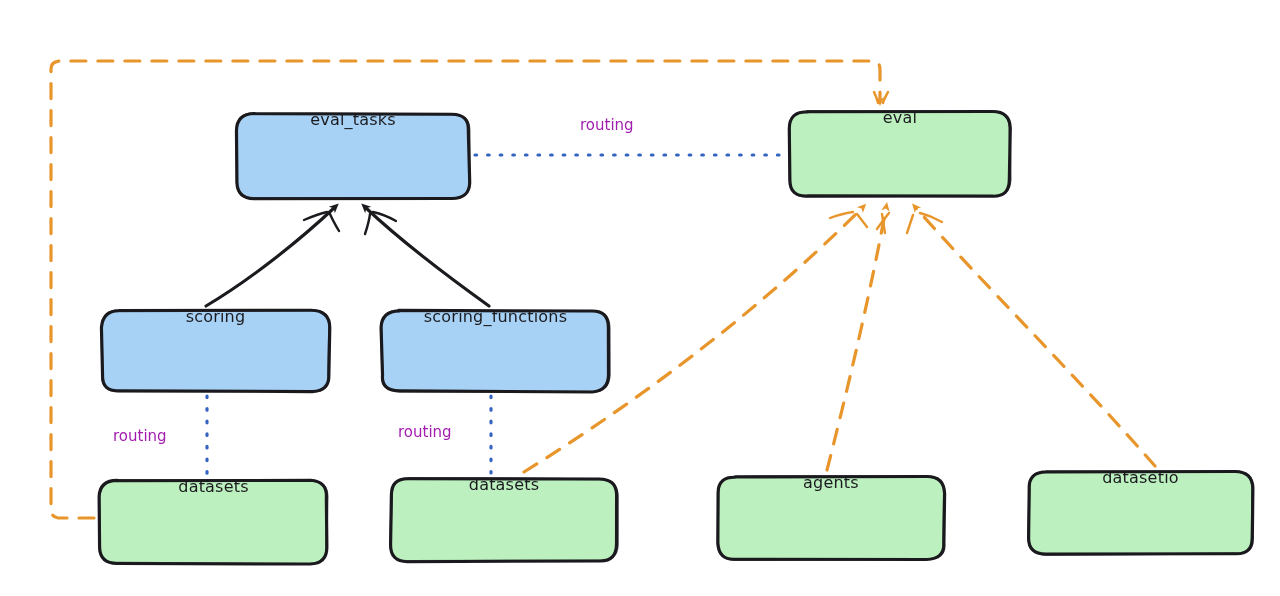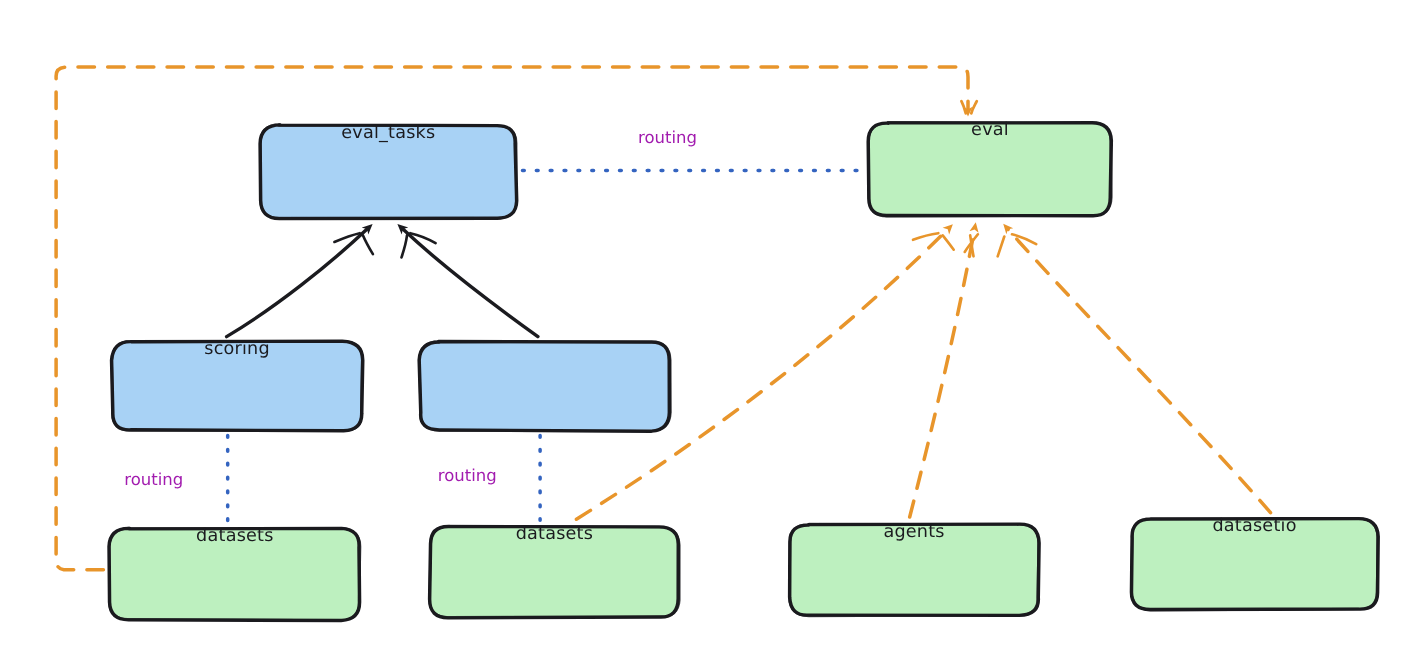--- a/index.html
+++ b/index.html
@@ -151,20 +151,21 @@
       </svg>
     <span class="node-label">scoring</span>
   </div>
 
   <div class="node" style="left: 378px; top: 307px; width: 235px; height: 88px;">
     <svg class="node-shape" viewBox="-4 -4 243 96" preserveAspectRatio="none">
         <path d="M 18.669338563100137 0.47722136488340194 L 217.29516075102882 0.1493912894375857 Q 234.24762902949246 -0.24315072016460904 234.81439771947873 17.572434842249656 L 234.8757137345679 70.37269118655692 Q 235.45997213648835 87.66008744855966 217.8326050240055 87.21857424554184 L 17.818303755144033 88.20247256515775 Q -0.0434254972565158 87.35869598765431 -0.8093728566529492 69.98230624142661 L 0.6895974794238684 18.20540209190672 Q 0.004102794924554198 -0.5806584362139917 18.555130744170096 0.7302974965706447 Z" fill="#a8d2f5" stroke="none"></path>
         <path d="M 17.32712705761317 -0.33199116941015083 L 216.70937928669412 0.295991512345679 Q 234.37630229766805 -0.2530834190672154 234.23036522633745 18.6862161351166 L 234.35551868998627 70.23858153292181 Q 234.20608367626886 87.24351894718792 217.6289737654321 88.74423825445817 L 18.119250685871055 87.40987525720165 Q -0.7909867969821673 87.291047239369 0.689619341563786 70.4087418552812 L -0.8327580589849108 18.076539351851853 Q -0.04824245541838138 0.45616812414266106 17.978968621399176 0.2463936042524005 Z" fill="none" stroke="#1b1b1f" stroke-width="3.3" stroke-linecap="round" stroke-linejoin="round" opacity="1"></path>
         <path d="M 17.6849155521262 0.5587962962962963 L 217.8235978223594 0.4425917352537723 Q 234.5049755658436 -0.26301611796982166 235.34633273319616 18.09999742798354 L 235.53532364540467 70.10447187928669 Q 234.6521952160494 88.52695044581618 217.4253425068587 88.56990226337449 L 18.42019761659808 88.31727794924554 Q 0.1614519032921811 87.22339849108367 0.4886115397805212 70.8351774691358 L -0.65511359739369 17.947676611796982 Q -0.10058770576131686 -0.20700531550068585 17.40280649862826 -0.23751028806584365 Z" fill="none" stroke="#1b1b1f" stroke-width="2.2" stroke-linecap="round" stroke-linejoin="round" opacity="0.75"></path>
       </svg>
+    <span class="node-label">scoring_functions</span>
   </div>
 
   <div class="node" style="left: 96px; top: 477px; width: 235px; height: 90px;">
     <svg class="node-shape" viewBox="-4 -4 243 98" preserveAspectRatio="none">
         <path d="M 17.965887774348424 -0.7185648148148147 L 216.68790337791495 -0.5514360425240055 Q 235.3526144547325 0.7262894375857339 234.77730495541837 17.672636316872428 L 235.24962920096021 71.96044410150891 Q 234.64983410493826 90.66625600137174 217.70631472908093 89.29254115226337 L 17.284503172153634 89.32325017146776 Q -0.69090920781893 90.21270404663923 -0.08041623799725654 72.40781635802469 L 0.7591919581618656 17.803648834019203 Q -0.10294881687242796 -0.06769975994513032 17.68377872085048 0.18512860082304525 Z" fill="#bdf0bf" stroke="none"></path>
         <path d="M 18.323676268861455 0.1722226508916323 L 217.80212191358024 -0.40483581961591214 Q 235.4812877229081 0.7163567386831275 234.1932724622771 18.78641760973937 L 234.7294341563786 71.8263344478738 Q 235.0959456447188 90.2496875 217.50268347050755 90.8182051611797 L 17.585450102880657 90.23065286351166 Q 0.2615294924554183 90.14505529835391 -0.2814240397805213 72.83425197187928 L -0.7631635802469136 17.674786093964336 Q -0.15529406721536354 -0.7308731995884774 18.807616598079562 -0.2987752914951989 Z" fill="none" stroke="#1b1b1f" stroke-width="3.3" stroke-linecap="round" stroke-linejoin="round" opacity="1"></path>
         <path d="M 18.681464763374485 -0.6369898834019204 L 217.21634044924554 -0.2582355967078189 Q 235.60996099108368 0.7064240397805213 235.3092399691358 18.20019890260631 L 234.209239111797 71.69222479423868 Q 235.54205718449933 89.83311899862825 217.29905221193417 90.64386917009602 L 17.886397033607683 89.43805555555555 Q -0.4860318072702332 90.07740655006859 -0.482431841563786 71.56068758573389 L -0.5855191186556927 17.545923353909465 Q -0.20763931755829904 0.30595336076817564 18.23145447530864 -0.782679183813443 Z" fill="none" stroke="#1b1b1f" stroke-width="2.2" stroke-linecap="round" stroke-linejoin="round" opacity="0.75"></path>
       </svg>
     <span class="node-label">datasets</span>
   </div>

